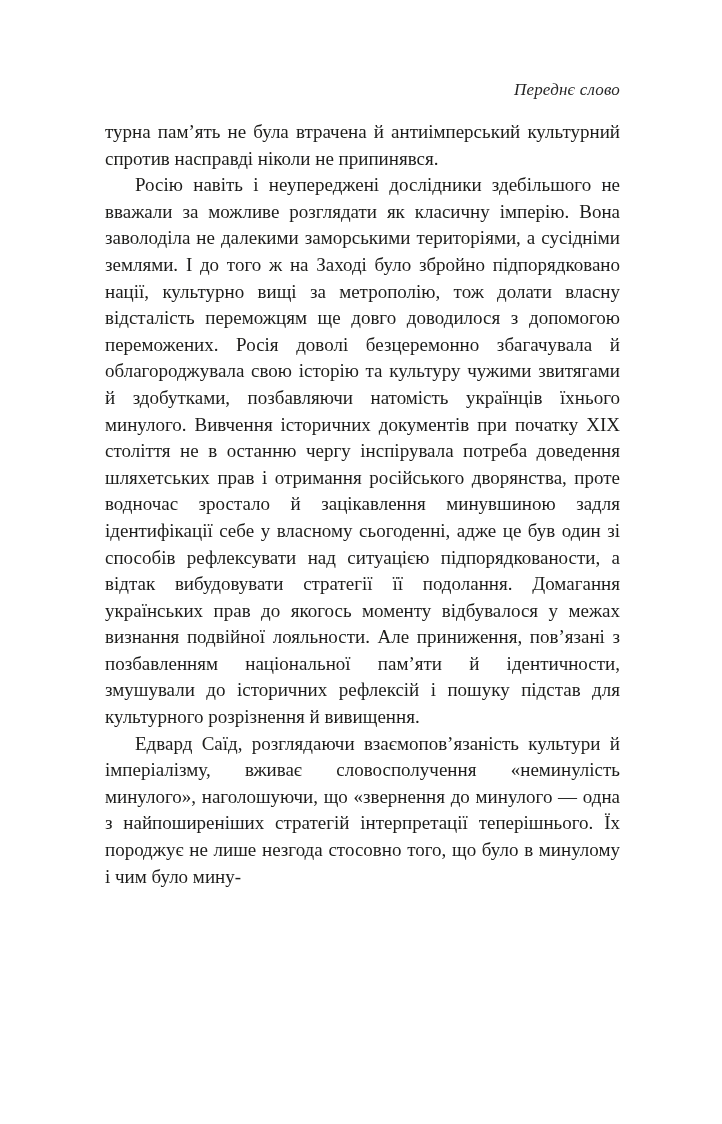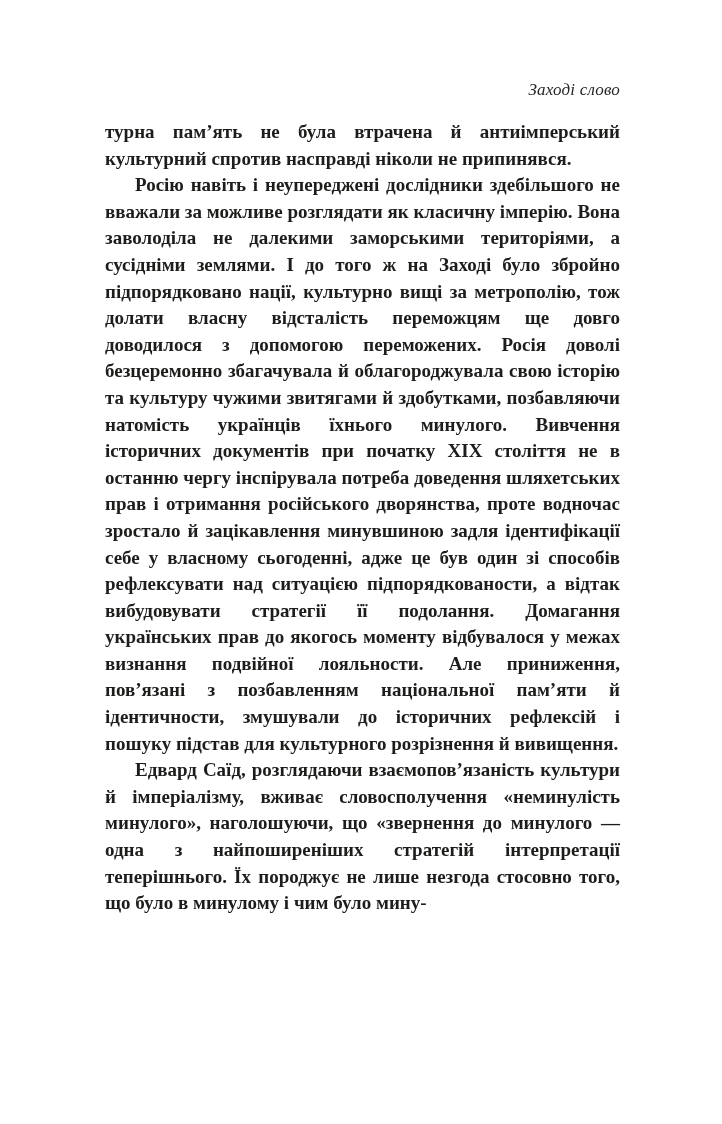--- a/index.html
+++ b/index.html
@@ -32,21 +32,20 @@
   .body-text {
     position: absolute;
     top: 119px;
     left: 105px;
     width: 515px;
     font-size: 19px;
     line-height: 26.6px;
     text-align: justify;
     text-justify: inter-word;
     color: #1d1d1b;
-    font-weight: bold;
   }
   .body-text p {
     margin: 0;
     padding: 0;
     text-indent: 30px;
   }
   .body-text p.no-indent {
     text-indent: 0;
   }
   .page-number {
@@ -57,21 +56,21 @@
     text-align: center;
     font-size: 15.5px;
     letter-spacing: 1px;
     color: #262626;
   }
 </style>
 </head>
 <body>
 
 <div class="page">
-  <div class="running-header">Заході слово</div>
+  <div class="running-header">Переднє слово</div>
 
   <div class="body-text">
       <p class="no-indent">турна пам’ять не була втрачена й антиімперський культурний спротив насправді ніколи не припинявся.</p>
       <p>Росію навіть і неупереджені дослідники здебільшого не вважали за можливе розглядати як класичну імперію. Вона заволоділа не далекими заморськими територіями, а сусідніми землями. І до того ж на Заході було збройно підпорядковано нації, культурно вищі за метрополію, тож долати власну відсталість переможцям ще довго доводилося з допомогою переможених. Росія доволі безцеремонно збагачувала й облагороджувала свою історію та культуру чужими звитягами й здобутками, позбавляючи натомість українців їхнього минулого. Вивчення історичних документів при початку XIX століття не в останню чергу інспірувала потреба доведення шляхетських прав і отримання російського дворянства, проте водночас зростало й зацікавлення минувшиною задля ідентифікації себе у власному сьогоденні, адже це був один зі способів рефлексувати над ситуацією підпорядкованости, а відтак вибудовувати стратегії її подолання. Домагання українських прав до якогось моменту відбувалося у межах визнання подвійної лояльности. Але приниження, пов’язані з позбавленням національної пам’яти й ідентичности, змушували до історичних рефлексій і пошуку підстав для культурного розрізнення й вивищення.</p>
       <p>Едвард Саїд, розглядаючи взаємопов’язаність культури й імперіалізму, вживає словосполучення «неминулість минулого», наголошуючи, що «звернення до минулого — одна з найпоширеніших стратегій інтерпретації теперішнього. Їх породжує не лише незгода стосовно того, що було в минулому і чим було мину-</p>
     </div>
 
 </div>
 
 </body></html>

